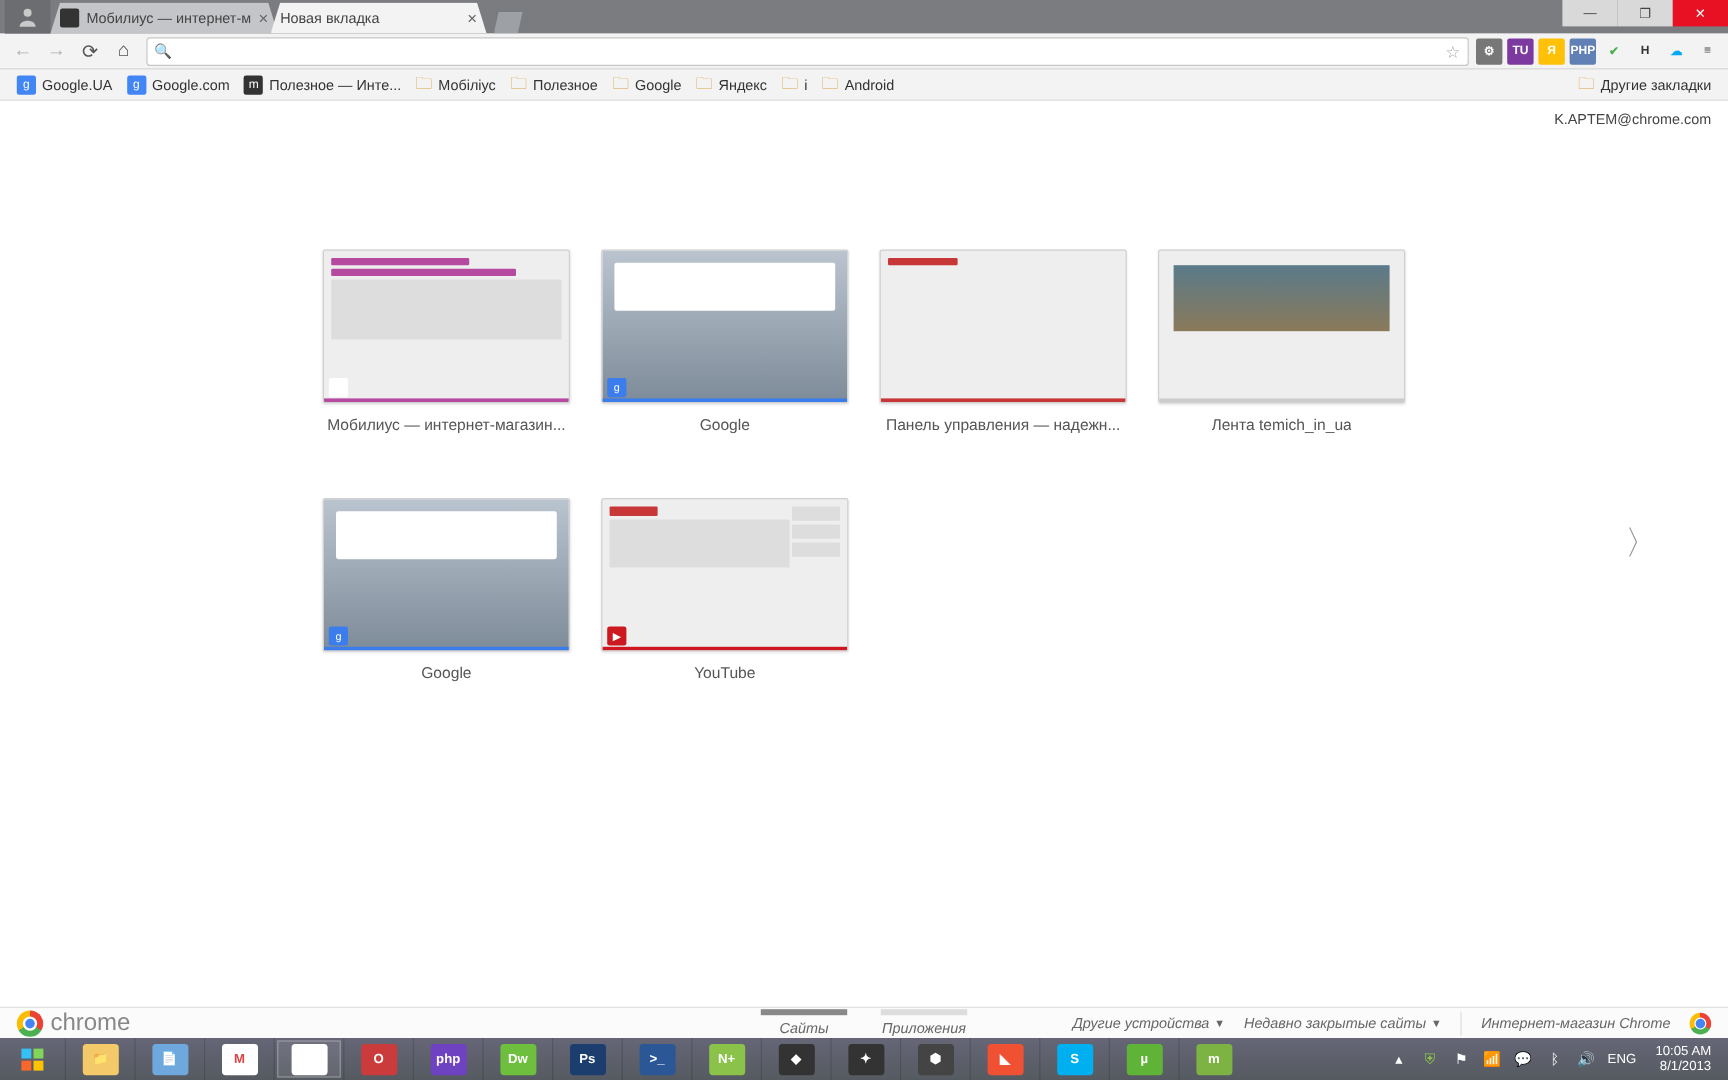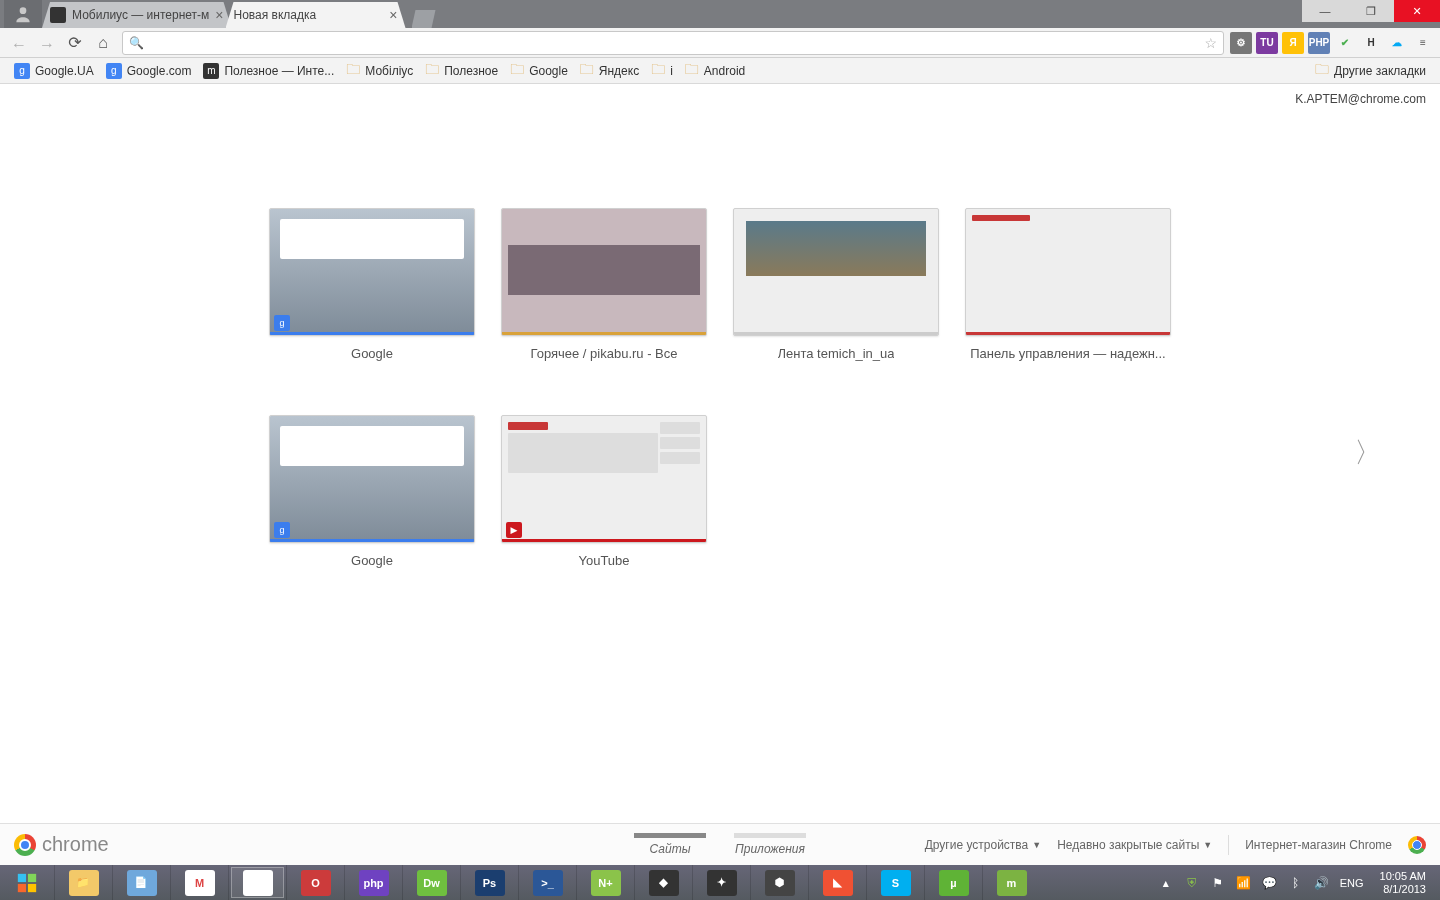--- a/index.html
+++ b/index.html
@@ -43,31 +43,31 @@
 .user-email { position:absolute; top:8px; right:14px; font-size:12px; color:#444; }
 .thumbnails { position:absolute; top:124px; left:50%; transform:translateX(-50%); display:grid; grid-template-columns:repeat(4,206px); gap:54px 26px; }
 .thumb { display:flex; flex-direction:column; align-items:center; }
 .thumb-img { width:206px; height:128px; background:#eee; border:1px solid #d0d0d0; border-radius:2px; box-shadow:0 1px 2px rgba(0,0,0,.1); position:relative; overflow:hidden; }
 .thumb-accent { position:absolute; bottom:0; left:0; right:0; height:3px; }
 .thumb-badge { position:absolute; bottom:4px; left:4px; width:16px; height:16px; border-radius:2px; display:flex; align-items:center; justify-content:center; font-size:9px; color:#fff; }
 .thumb-label { margin-top:10px; font-size:13px; color:#555; max-width:206px; white-space:nowrap; overflow:hidden; text-overflow:ellipsis; text-align:center; }
 .nav-arrow { position:absolute; right:58px; top:350px; font-size:28px; color:#999; }
 
 
-.chrome-bar { position:absolute; bottom:35px; left:0; right:0; height:42px; border-top:1px solid #e0e0e0; background:#fbfbfb; display:flex; align-items:center; padding:0 14px; font-size:12px; color:#666; }
+.chrome-bar { position:absolute; bottom:35px; left:0; right:0; height:26px; border-top:1px solid #e0e0e0; background:#fbfbfb; display:flex; align-items:center; padding:0 14px; font-size:12px; color:#666; }
 .chrome-logo { display:flex; align-items:center; gap:6px; }
 .chrome-logo-icon { width:22px; height:22px; border-radius:50%; background:conic-gradient(#ea4335 0 120deg,#4caf50 120deg 240deg,#fbbc05 240deg 360deg); position:relative; }
 .chrome-logo-icon::after { content:""; position:absolute; inset:5px; background:#4285f4; border:2px solid #fff; border-radius:50%; }
 .chrome-logo span { font-size:20px; color:#888; font-weight:300; }
 .section-tabs { position:absolute; left:50%; transform:translateX(-50%); display:flex; gap:28px;font-style:italic; }
 .section-tab { display:flex; flex-direction:column; align-items:center; gap:4px; }
 .section-tab .bar { width:72px; height:5px; background:#ddd; }
 .section-tab.active .bar { background:#888; }
 .chrome-links { margin-left:auto; display:flex; align-items:center; gap:16px; }
-.chrome-links .link { display:flex; align-items:center; gap:4px; }
+.chrome-links .link { display:flex; align-items:center; gap:4px;font-style:italic; }
 .chrome-links .divider { width:1px; height:20px; background:#ddd; }
 
 
 .taskbar { position:absolute; bottom:0; left:0; right:0; height:35px; background:linear-gradient(#667,#555a60); display:flex; align-items:center; }
 .start-btn { width:54px; height:35px; display:flex; align-items:center; justify-content:center; }
 .task-icon { width:58px; height:35px; display:flex; align-items:center; justify-content:center; border-left:1px solid rgba(0,0,0,.15); position:relative; }
 .task-icon.active::after { content:""; position:absolute; inset:2px; border:1px solid rgba(255,255,255,.3); background:rgba(255,255,255,.08); }
 .task-icon .inner { width:30px; height:26px; border-radius:3px; display:flex; align-items:center; justify-content:center; font-size:11px; font-weight:bold; color:#fff; }
 .tray { margin-left:auto; display:flex; align-items:center; gap:10px; padding:0 8px; color:#fff; font-size:11px; }
 .tray-icon { width:16px; height:16px; display:flex; align-items:center; justify-content:center; font-size:12px; }
@@ -171,55 +171,58 @@
     <span class="folder-ico">🗀</span>
     <span>Другие закладки</span>
   </div>
 </div>
 
 <div class="content">
   <div class="user-email">K.APTEM@chrome.com</div>
   <div class="thumbnails" id="thumbs">
       <div class="thumb">
         <div class="thumb-img">
+          <div class="mock-page">
+            <div class="mock-bar" style="background:#b64aa0;width:60%"></div>
+            <div class="mock-bar" style="background:#b64aa0;width:80%"></div>
+            <div class="mock-bar" style="background:#ddd;width:100%;height:50px"></div>
+          </div>
+          <div class="thumb-accent" style="background: rgb(182, 74, 160);"></div>
+          <div class="thumb-badge" style="background: rgb(255, 255, 255);"></div>
+        </div>
+        <div class="thumb-label">Мобилиус — интернет-магазин...</div>
+      </div>
+      <div class="thumb">
+        <div class="thumb-img">
           <div class="mock-page" style="background: linear-gradient(rgb(185, 196, 207), rgb(126, 139, 152));">
             <div style="background:#fff;height:40px;margin:4px;border-radius:2px"></div>
           </div>
           <div class="thumb-accent" style="background: rgb(59, 125, 237);"></div>
           <div class="thumb-badge" style="background: rgb(59, 125, 237);">g</div>
         </div>
         <div class="thumb-label">Google</div>
-      </div>
-      <div class="thumb">
-        <div class="thumb-img">
-          <div class="mock-page" style="background: rgb(200, 184, 189);">
-            <div style="background:#7a6a74;height:50px;margin-top:30px"></div>
-          </div>
-          <div class="thumb-accent" style="background: rgb(217, 162, 58);"></div>
-        </div>
-        <div class="thumb-label">Горячее / pikabu.ru - Все</div>
-      </div>
-      <div class="thumb">
-        <div class="thumb-img">
-          <div class="mock-page">
-            <div style="background:linear-gradient(#5a7a8a,#8a7a5a);height:55px;margin:6px"></div>
-          </div>
-          <div class="thumb-accent" style="background: rgb(204, 204, 204);"></div>
-        </div>
-        <div class="thumb-label">Лента temich_in_ua</div>
       </div>
       <div class="thumb">
         <div class="thumb-img">
           <div class="mock-page">
             <div class="mock-bar" style="background:#c83737;width:30%"></div>
             <div class="mock-bar" style="background:#eee;height:70px"></div>
           </div>
           <div class="thumb-accent" style="background: rgb(200, 55, 55);"></div>
         </div>
         <div class="thumb-label">Панель управления — надежн...</div>
+      </div>
+      <div class="thumb">
+        <div class="thumb-img">
+          <div class="mock-page">
+            <div style="background:linear-gradient(#5a7a8a,#8a7a5a);height:55px;margin:6px"></div>
+          </div>
+          <div class="thumb-accent" style="background: rgb(204, 204, 204);"></div>
+        </div>
+        <div class="thumb-label">Лента temich_in_ua</div>
       </div>
       <div class="thumb">
         <div class="thumb-img">
           <div class="mock-page" style="background: linear-gradient(rgb(185, 196, 207), rgb(126, 139, 152));">
             <div style="background:#fff;height:40px;margin:4px;border-radius:2px"></div>
           </div>
           <div class="thumb-accent" style="background: rgb(59, 125, 237);"></div>
           <div class="thumb-badge" style="background: rgb(59, 125, 237);">g</div>
         </div>
         <div class="thumb-label">Google</div>

